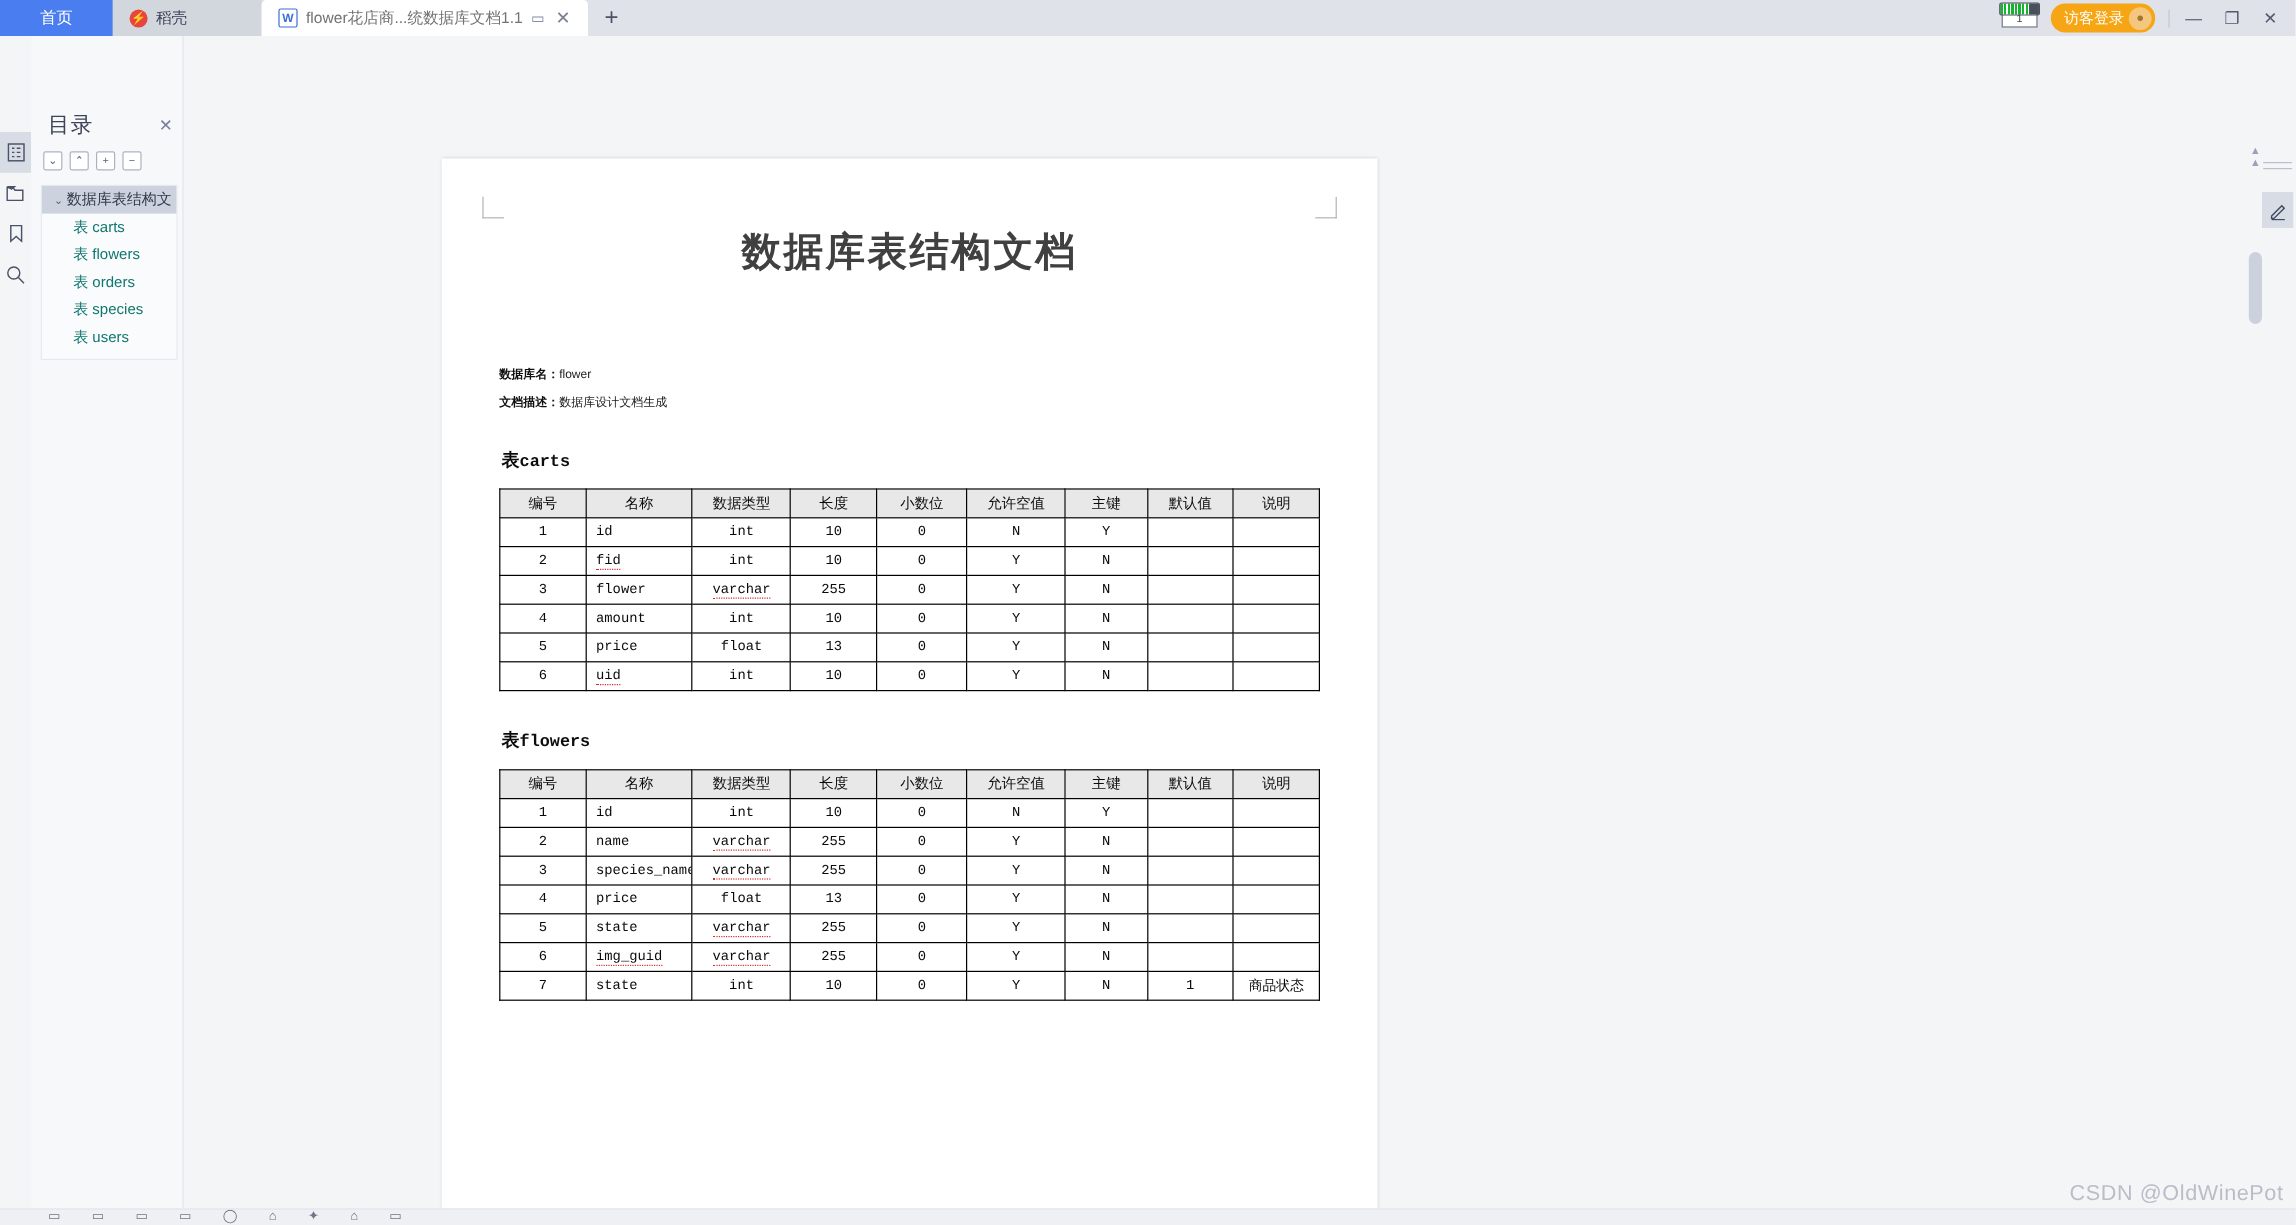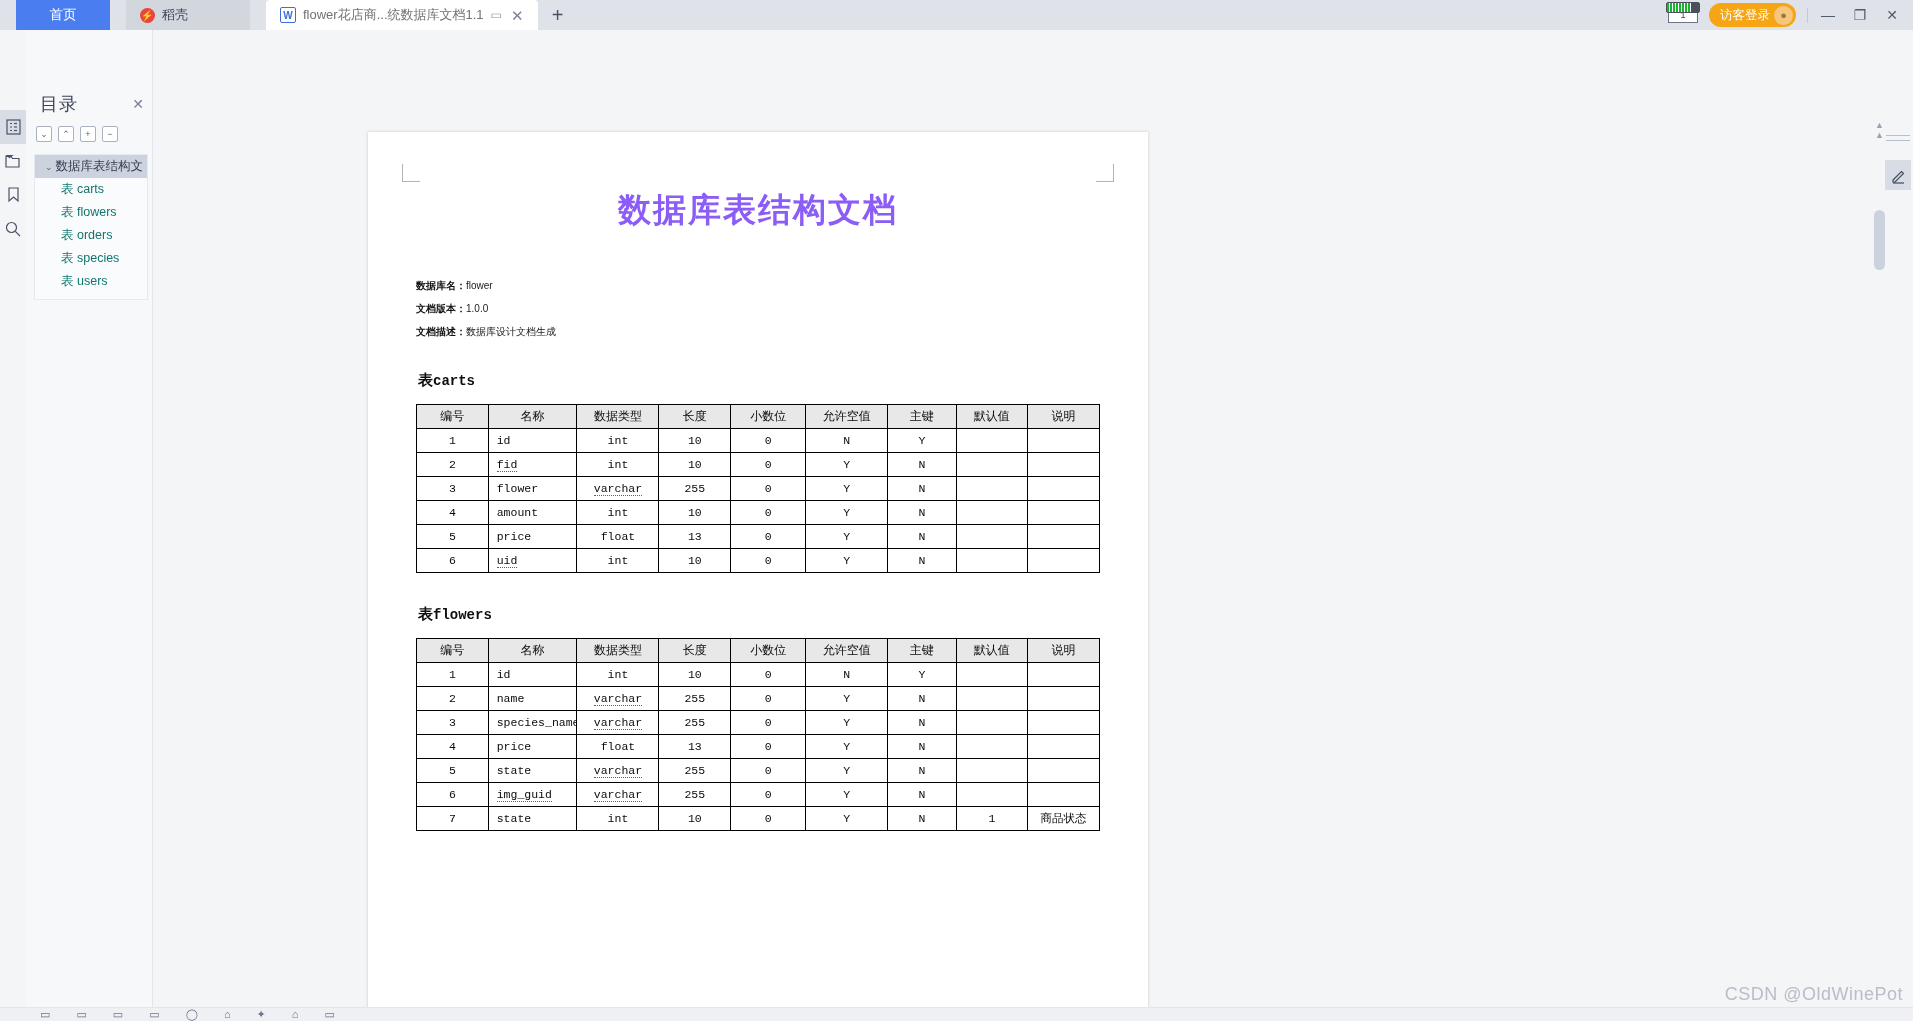--- a/index.html
+++ b/index.html
@@ -17,21 +17,20 @@
     display: flex; align-items: stretch;
     position: relative;
   }
   .tab {
     display: flex; align-items: center; gap: 7px;
     padding: 0 14px;
     font-size: 13px; color: #3c4257;
     height: 30px;
     white-space: nowrap;
     position: relative;
-    margin-left: 16px;
   }
   .tab-home {
     background: #4a7ef0; color: #fff;
     width: 94px; justify-content: center;
     font-size: 13.5px;
   }
   .tab-docer { background: #d2d6dd; width: 124px; }
   .tab-docer .dotico {
     width: 15px; height: 15px; border-radius: 50%;
     background: #e8453c; display: inline-flex;
@@ -173,22 +172,22 @@
     position: absolute; width: 18px; height: 18px;
   }
   .corner.tl { left: 34px; top: 32px; border-left: 1.3px solid #b4b4b4; border-bottom: 1.3px solid #b4b4b4; }
   .corner.tr { right: 34px; top: 32px; border-right: 1.3px solid #b4b4b4; border-bottom: 1.3px solid #b4b4b4; }
 
   .doc-body { padding: 56px 48px 0 48px; }
   .doc-title {
     text-align: center;
     font-family: "Liberation Serif", serif;
     font-size: 33px; font-weight: bold;
-    color: #8b5cf6; letter-spacing: 2px;
-    margin-bottom: 46px;
+    color: #404040; letter-spacing: 2px;
+    margin-bottom: 72px;
   }
   .meta-line {
     font-size: 10px; color: #111; margin-bottom: 9px;
     font-family: "Liberation Sans", sans-serif;
   }
   .meta-line b { font-weight: bold; }
   .meta-line .v { font-weight: normal; color: #1a1a1a; }
 
   .tbl-heading {
     font-size: 15px; color: #0d0d0d; font-weight: bold;
@@ -393,23 +392,20 @@
   <div class="canvas">
     <div class="page">
       <div class="corner tl"></div>
       <div class="corner tr"></div>
 
       <div class="doc-body">
         <div class="doc-title">数据库表结构文档</div>
 
         <div class="meta-line">
           <b>数据库名：</b><span class="v">flower</span>
-        </div>
-        <div class="meta-line">
-          <b>文档版本：</b><span class="v">1.0.0</span>
         </div>
         <div class="meta-line">
           <b>文档描述：</b><span class="v">数据库设计文档生成</span>
         </div>
 
         <div id="tables-host">
             <div class="tbl-heading"><span>表</span><span class="en">carts</span></div>
             <table class="dbtbl">
               <colgroup>
                 <col class="c0">

